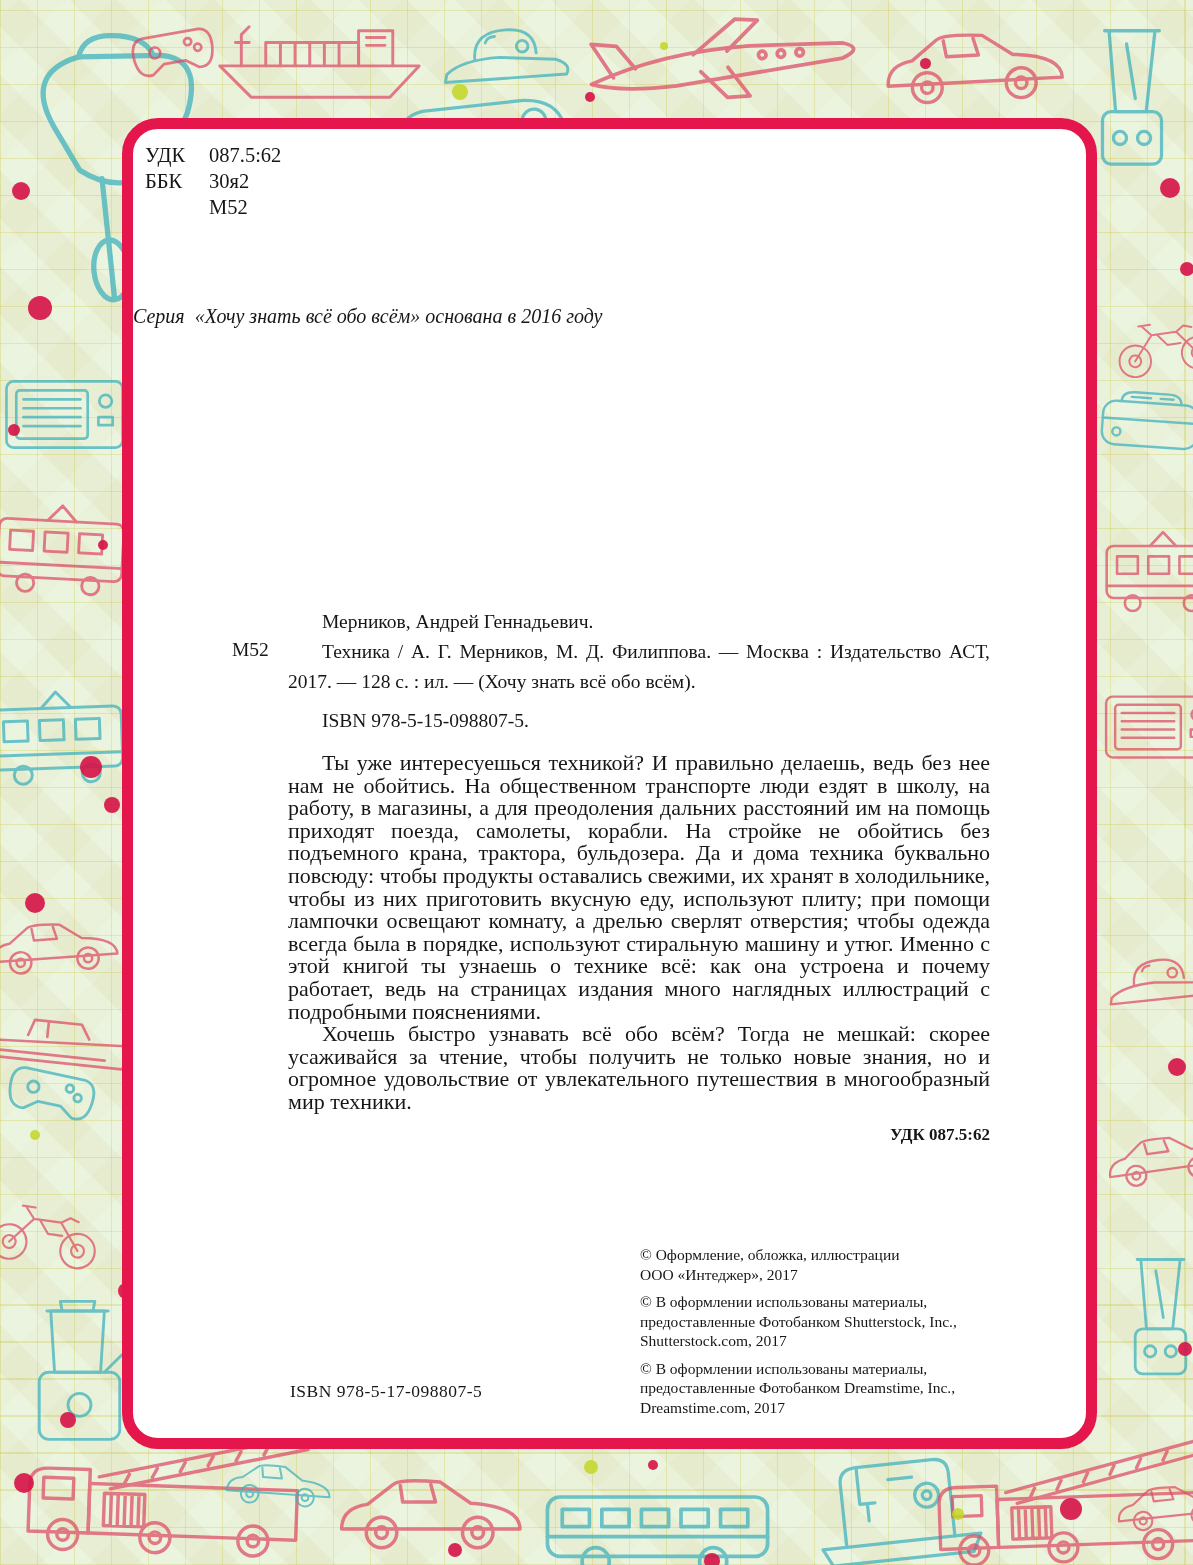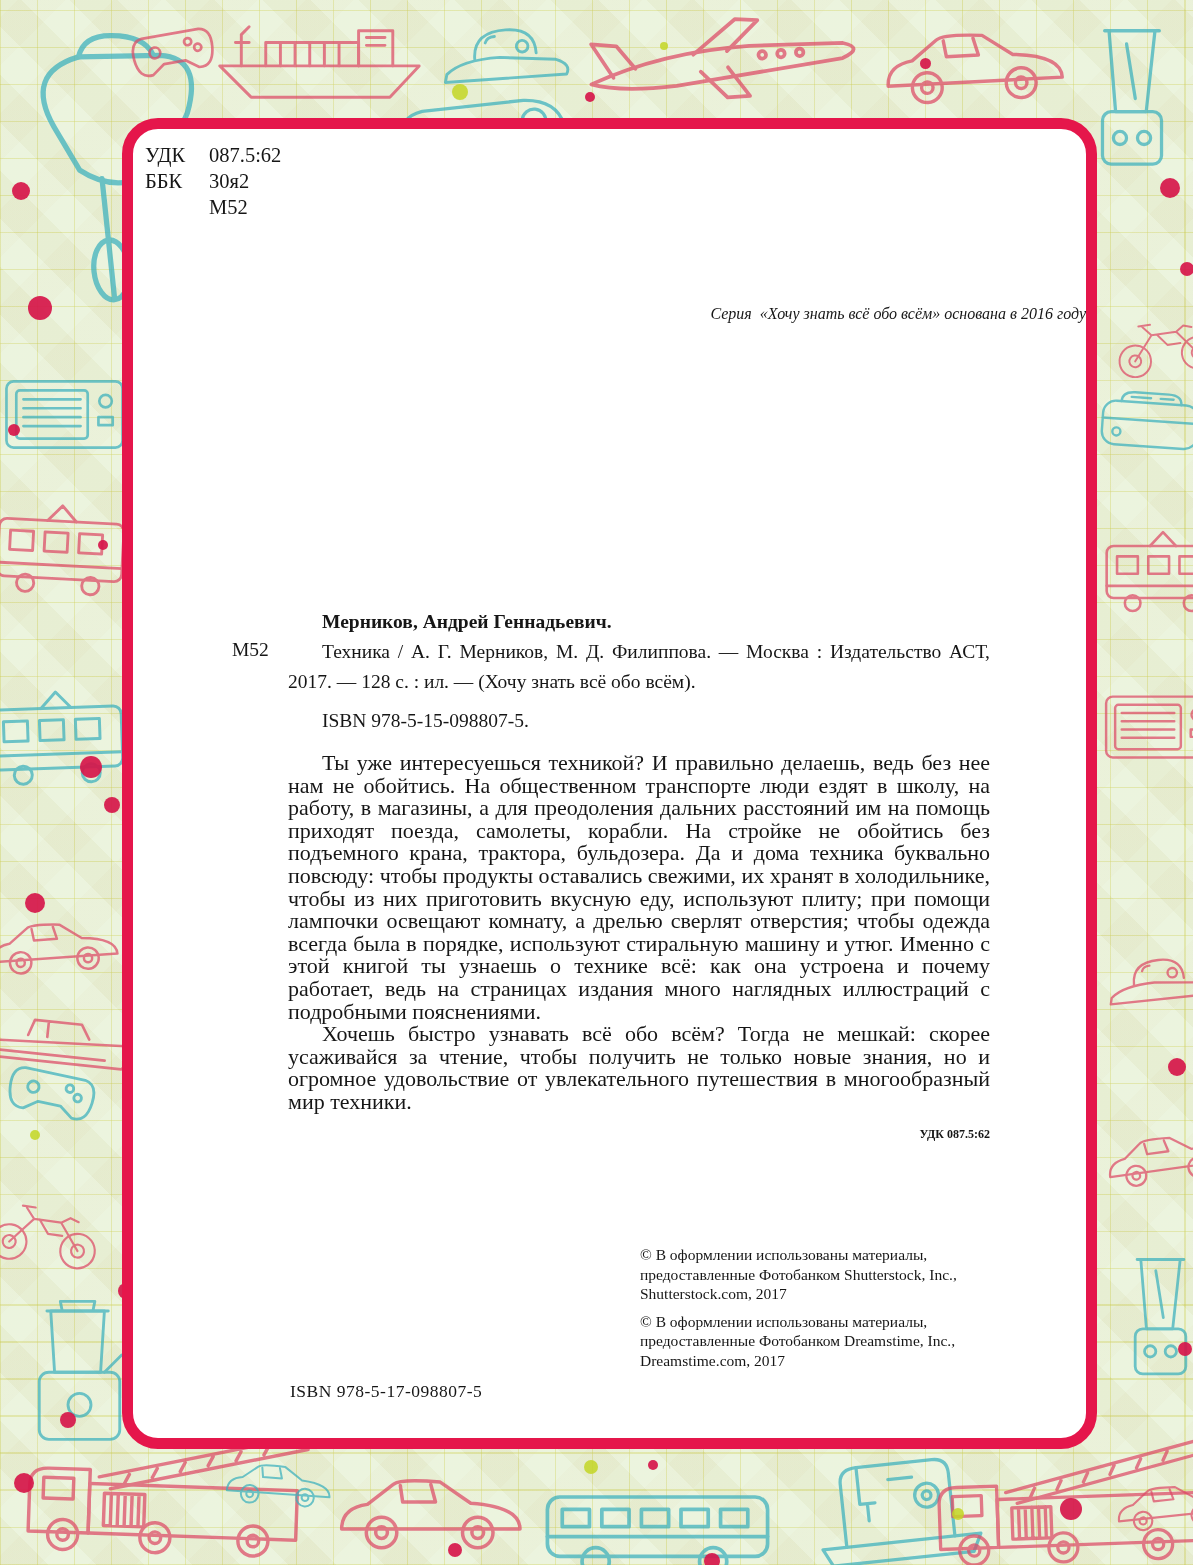--- a/index.html
+++ b/index.html
@@ -22,33 +22,33 @@
   .dot.red{background:var(--dot-red)}
   .dot.lime{background:var(--dot-lime);opacity:.85}
 
   .panel{position:absolute;left:122px;top:118px;width:975px;height:1331px;
     background:#fff;border:11px solid var(--frame);border-radius:36px}
   .panel-inner{position:relative;width:100%;height:100%}
 
   .codes-top{position:absolute;left:12px;top:13px;font-size:20.5px;line-height:26px}
   .codes-top .row{display:flex}
   .codes-top .lbl{width:64px}
-  .series-note{position:absolute;left:0;top:176px;width:100%;text-align:right;
-    font-style:italic;font-size:16px;white-space:pre}
+  .series-note{position:absolute;left:0;top:176px;width:100%;text-align:left;
+    font-style:italic;font-size:20px;white-space:pre}
 
   .catalog-card{position:absolute;left:155px;top:478px;width:702px;font-size:19.5px}
-  .author-heading{font-weight:bold;text-indent:34px;line-height:30px}
+  .author-heading{font-weight:normal;text-indent:34px;line-height:30px}
   .bib-wrap{position:relative}
   .margin-code{position:absolute;left:-56px;top:2px}
   .bib-entry{text-indent:34px;line-height:30px;text-align:justify}
   .isbn-line{margin-top:13px;text-indent:34px}
 
   .annotation{margin-top:20px;font-size:22px;line-height:22.6px;text-align:justify}
   .annotation p{text-indent:34px}
-  .right-codes{margin-top:9px;text-align:right;font-weight:bold;font-size:12px;line-height:23px}
+  .right-codes{margin-top:9px;text-align:right;font-weight:bold;font-size:17px;line-height:23px}
 
   .copyright{position:absolute;left:507px;top:1116px;width:390px;
     font-size:15.5px;line-height:19.5px}
   .copyright .entry{white-space:pre-line;margin-bottom:8px}
   .isbn-bottom{position:absolute;left:157px;top:1252px;font-weight:normal;
     font-size:17.5px;letter-spacing:.5px}
 </style>
 </head>
 <body>
 
@@ -354,20 +354,22 @@
           <p>Ты уже интересуешься техникой? И правильно делаешь, ведь без нее нам не обойтись. На общественном транспорте люди ездят в школу, на работу, в магазины, а для преодоления дальних расстояний им на помощь приходят поезда, самолеты, корабли. На стройке не обойтись без подъемного крана, трактора, бульдозера. Да и дома техника буквально повсюду: чтобы продукты оставались свежими, их хранят в холодильнике, чтобы из них приготовить вкусную еду, используют плиту; при помощи лампочки освещают комнату, а дрелью сверлят отверстия; чтобы одежда всегда была в порядке, используют стиральную машину и утюг. Именно с этой книгой ты узнаешь о технике всё: как она устроена и почему работает, ведь на страницах издания много наглядных иллюстраций с подробными пояснениями.</p>
           <p>Хочешь быстро узнавать всё обо всём? Тогда не мешкай: скорее усаживайся за чтение, чтобы получить не только новые знания, но и огромное удовольствие от увлекательного путешествия в многообразный мир техники.</p>
         </div>
 
         <div class="right-codes">
           <div>УДК 087.5:62</div>
         </div>
       </div>
 
       <div class="copyright">
+        <div class="entry">© Оформление, обложка, иллюстрации
+ООО «Интеджер», 2017</div>
         <div class="entry">© В оформлении использованы материалы,
 предоставленные Фотобанком Shutterstock, Inc.,
 Shutterstock.com, 2017</div>
         <div class="entry">© В оформлении использованы материалы,
 предоставленные Фотобанком Dreamstime, Inc.,
 Dreamstime.com, 2017</div>
       </div>
 
       <div class="isbn-bottom">ISBN 978-5-17-098807-5</div>
 

